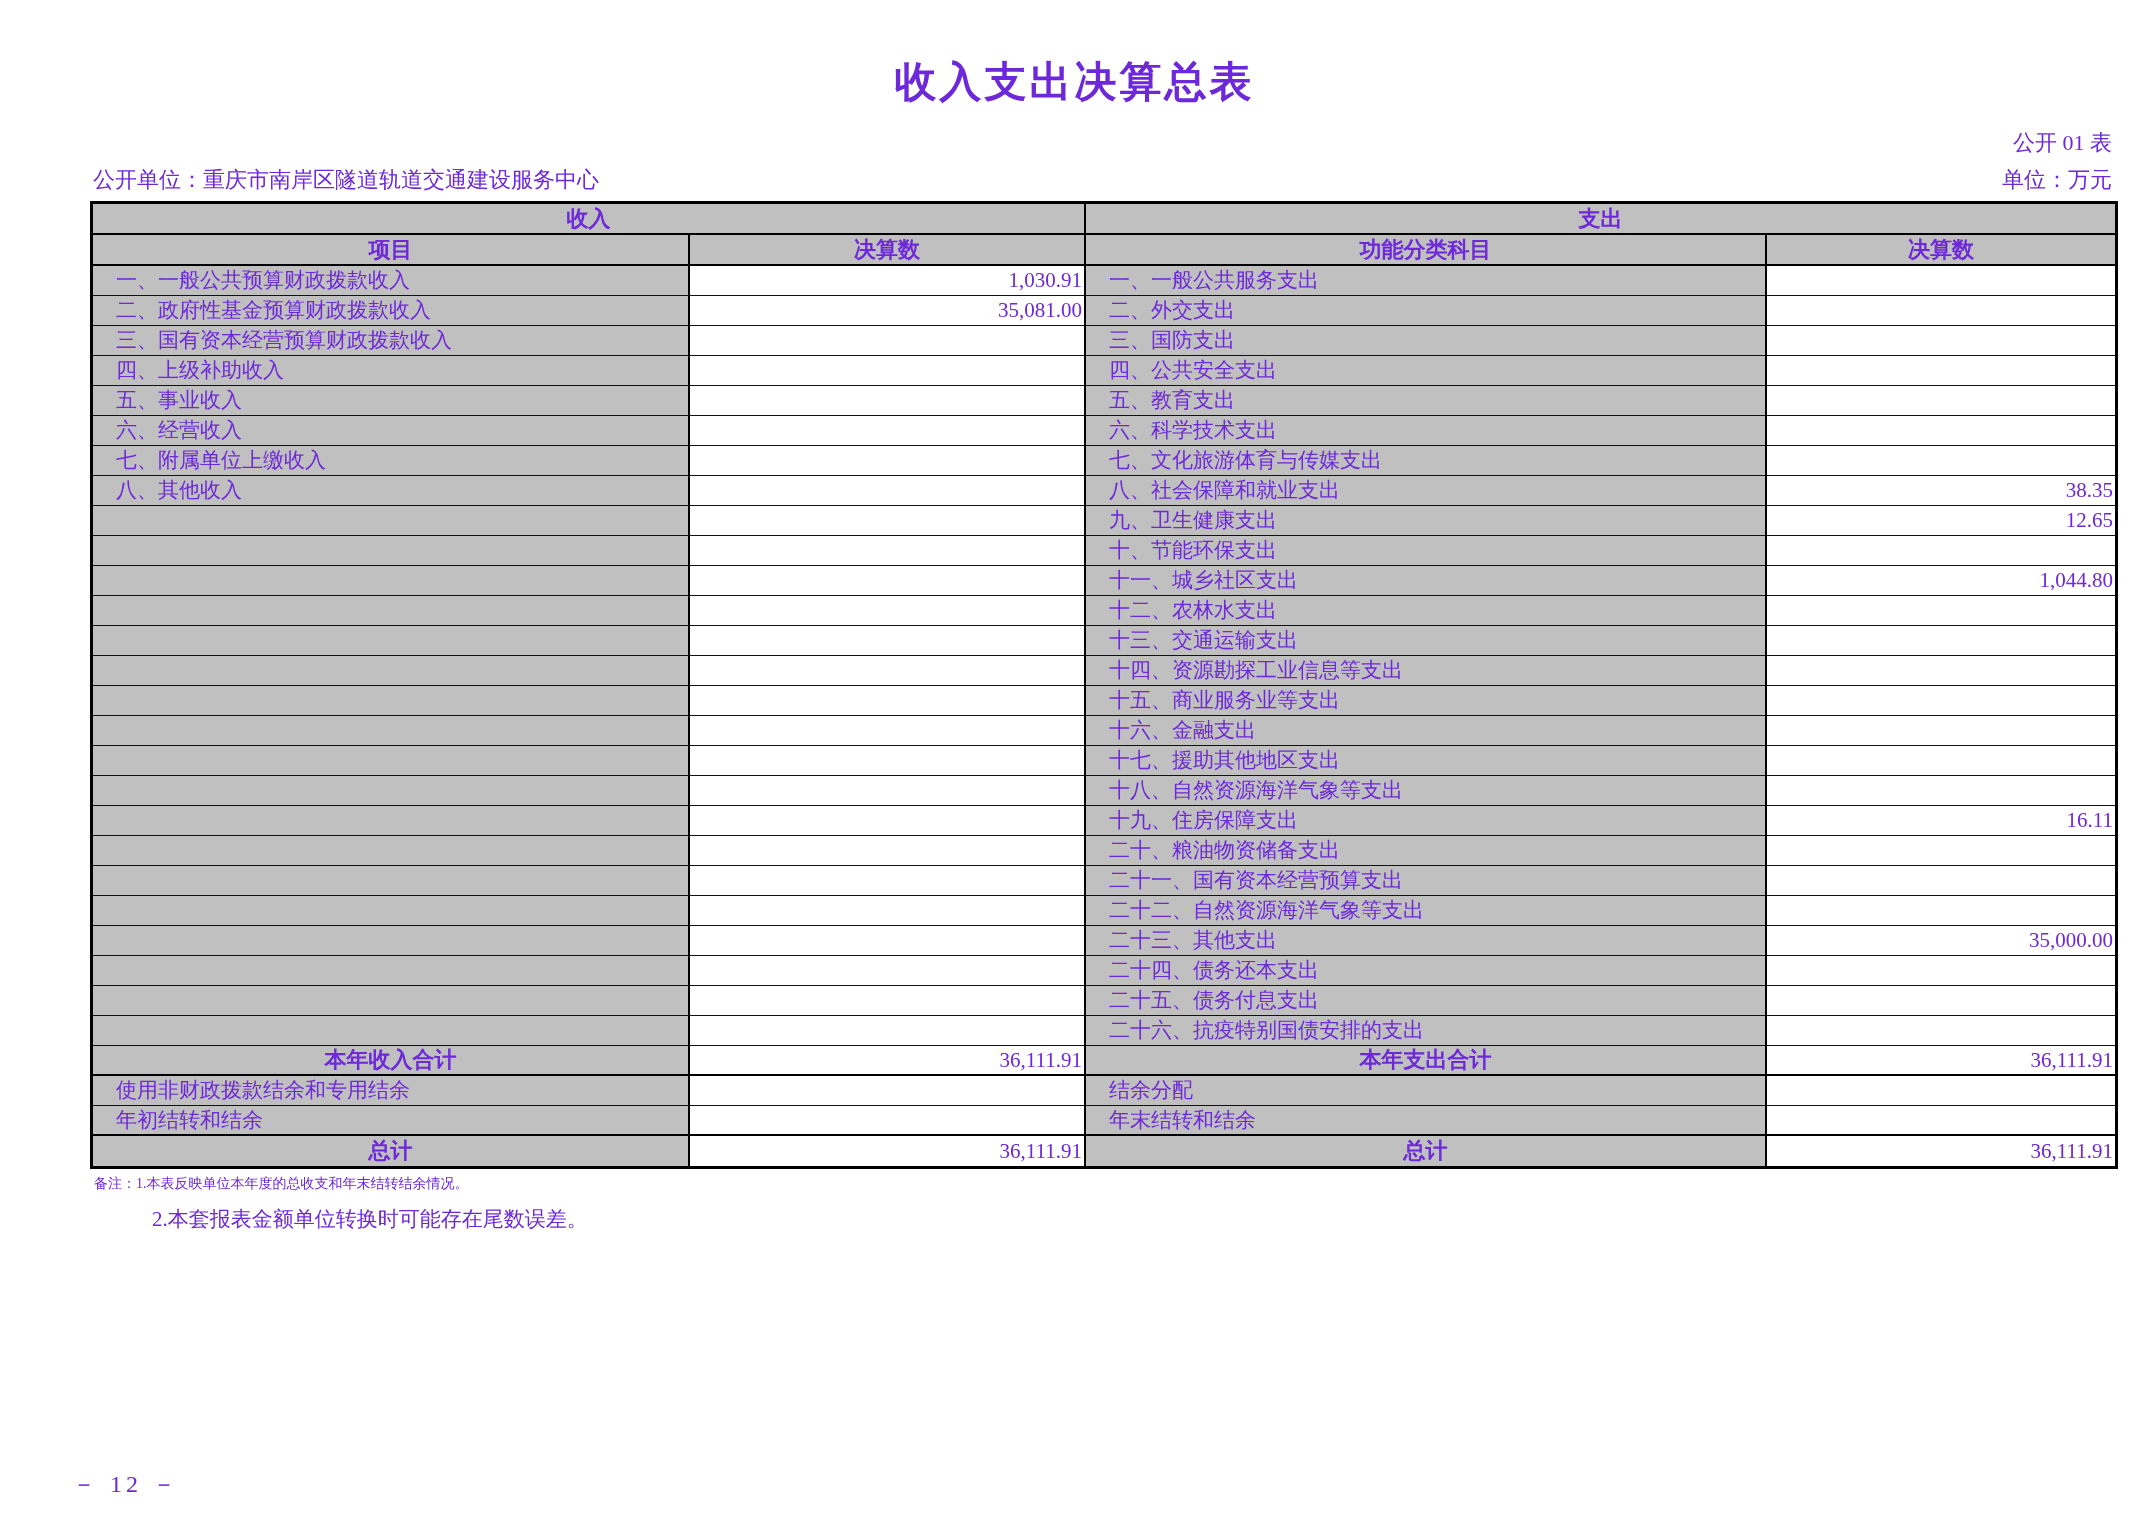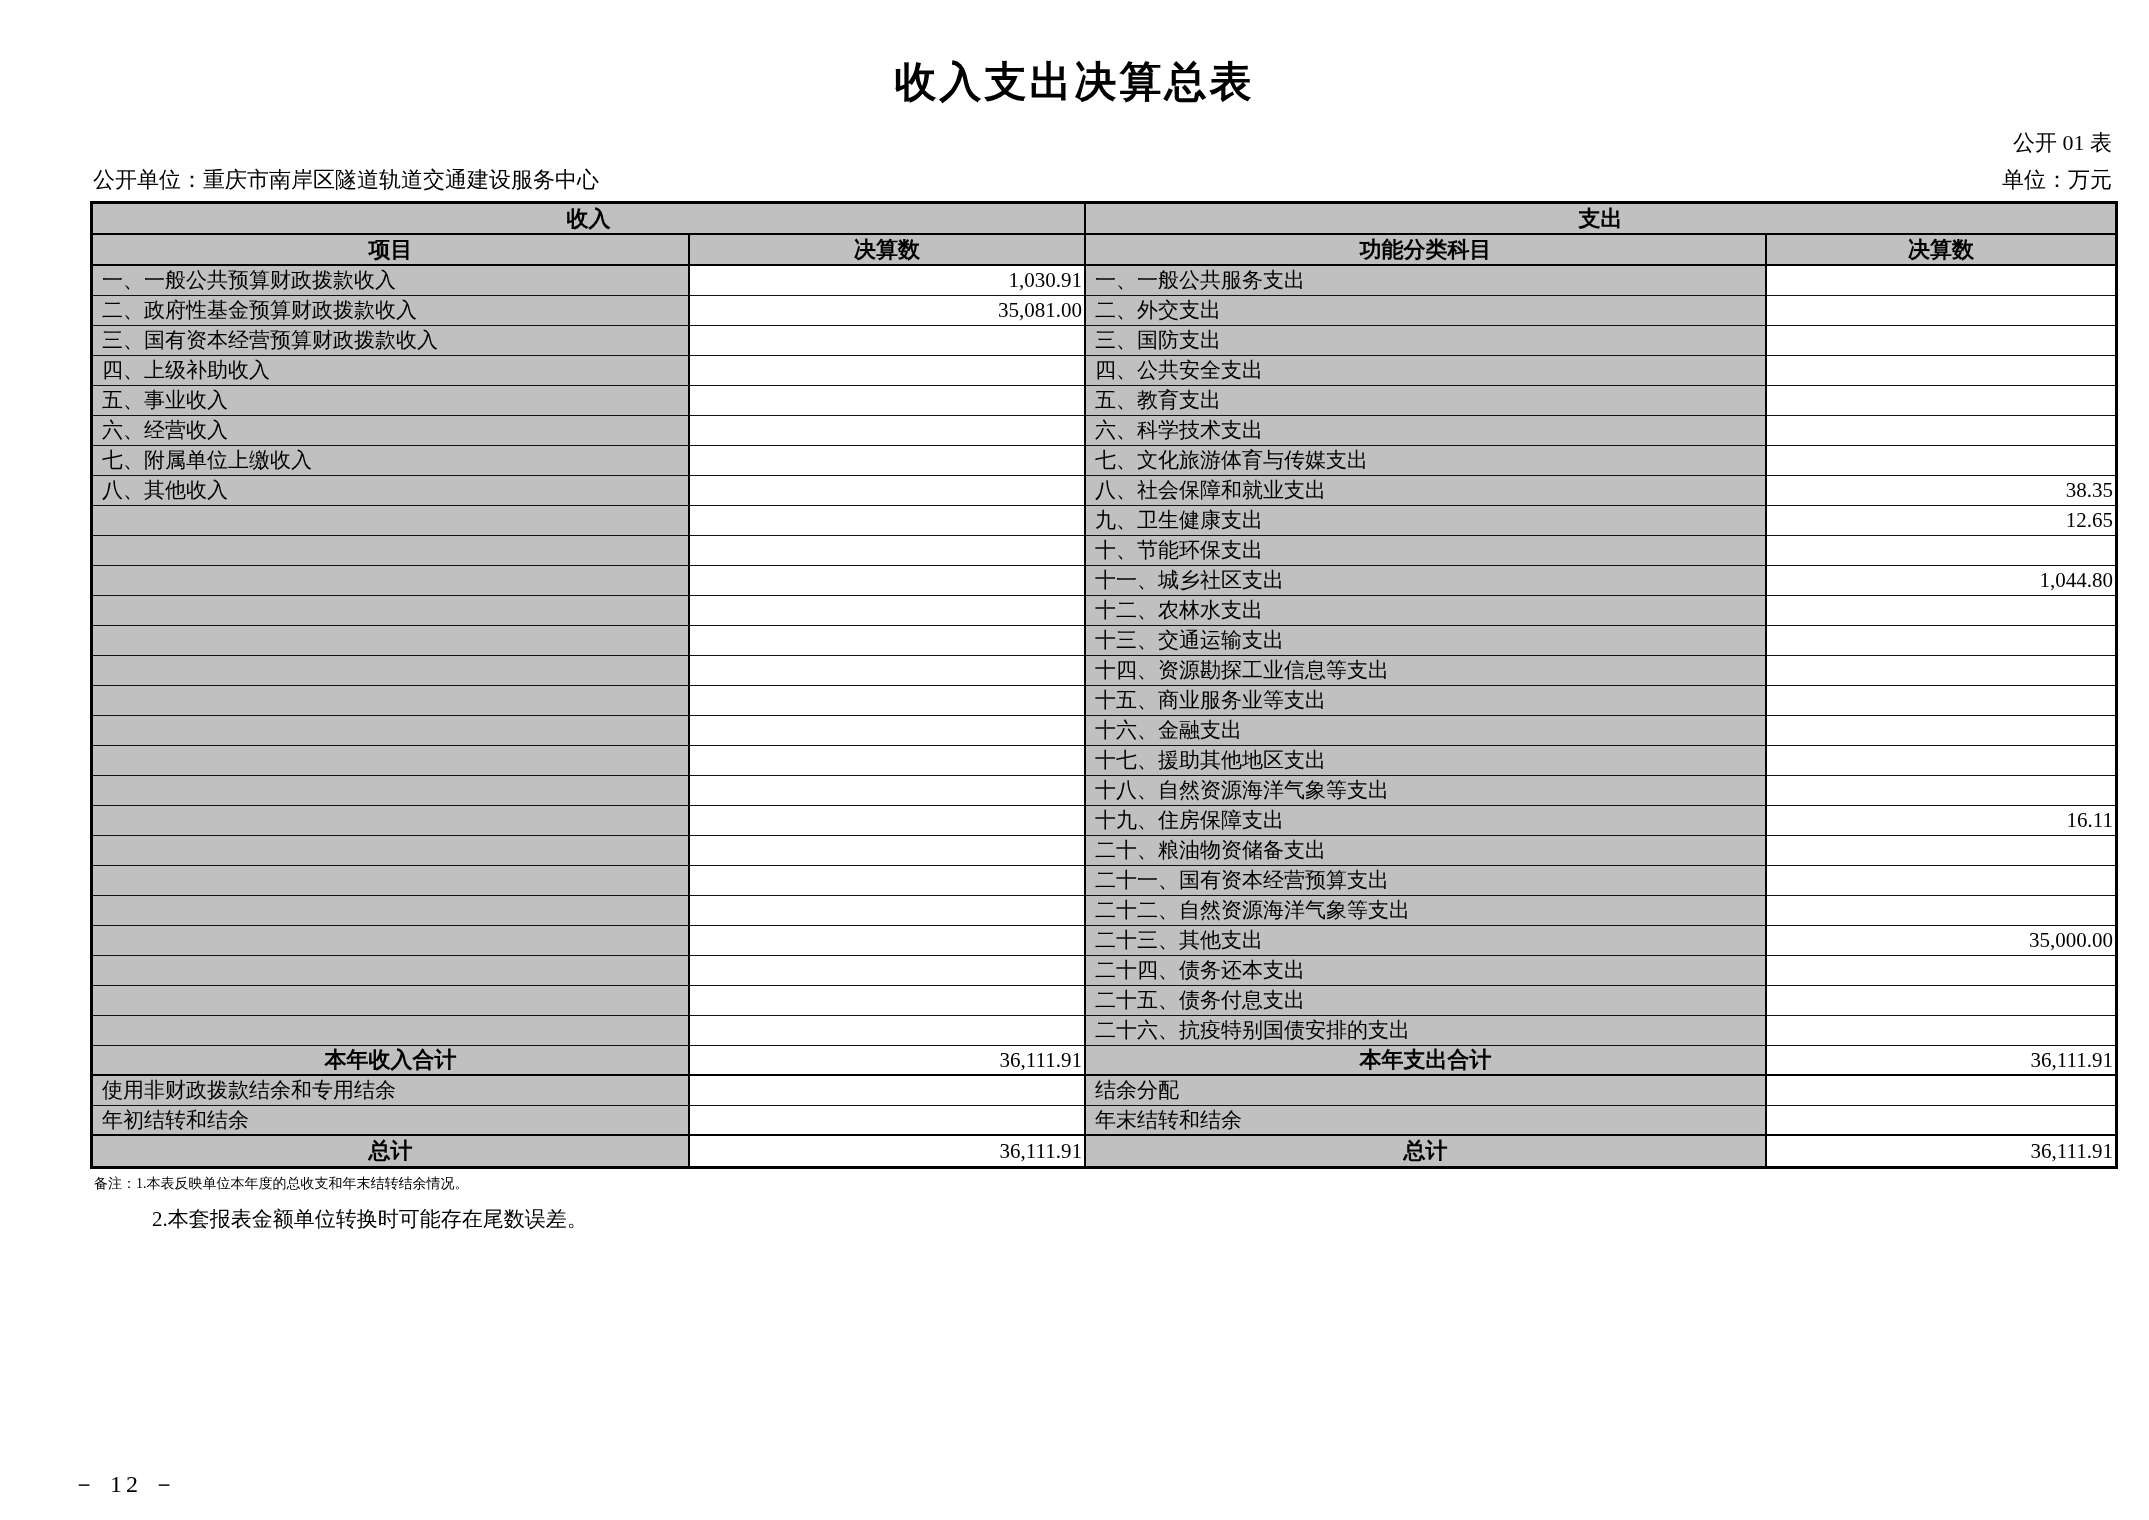--- a/index.html
+++ b/index.html
@@ -1,18 +1,18 @@
 <!DOCTYPE html>
 <html><head>
 <meta charset="utf-8">
 <style>
   html,body { margin:0; padding:0; background:#888; }
   .page {
     position:relative; width:2149px; height:1520px; background:#ffffff;
-    font-family:"Liberation Serif","DejaVu Serif",serif; color:#000000;
+    font-family:"Liberation Serif","DejaVu Serif",serif; color:#6d28d9;
     overflow:hidden;
   }
   .title {
     position:absolute; top:54px; left:0; width:100%;
     text-align:center; font-size:42px; font-weight:bold; letter-spacing:3px;
   }
   .table-code { position:absolute; top:128px; right:37px; font-size:22px;margin-left:36px; }
   .public-unit { position:absolute; top:165px; left:93px; font-size:22px; }
   .unit-label { position:absolute; top:165px; right:37px; font-size:22px; }
 
@@ -25,21 +25,21 @@
     border:3px solid #000; background:#fff;
     box-sizing:border-box;
   }
   .cell {
     border-right:2px solid #000; border-bottom:1.5px solid #111;
     display:flex; align-items:center;
     font-size:21px; line-height:1; white-space:nowrap; overflow:hidden;
     box-sizing:border-box;
   }
   .gray  { background:#c0c0c0; }
-  .item  { justify-content:flex-start; padding-left:9px;text-align:center; }
+  .item  { justify-content:flex-start; padding-left:23px;text-align:center; }
   .value { justify-content:flex-end; padding-right:2px; }
   .center{ justify-content:center; padding:0; }
   .bold  { font-weight:bold; font-size:22px; }
   .band-income      { grid-column:1 / 3; }
   .band-expenditure { grid-column:3 / 5; }
   .last-col { border-right:none; }
   .last-row { border-bottom:none; }
   .hdiv { border-bottom:2px solid #000; }
 
   .note-line1 { position:absolute; top:1175px; left:94px;  font-size:14px; }

